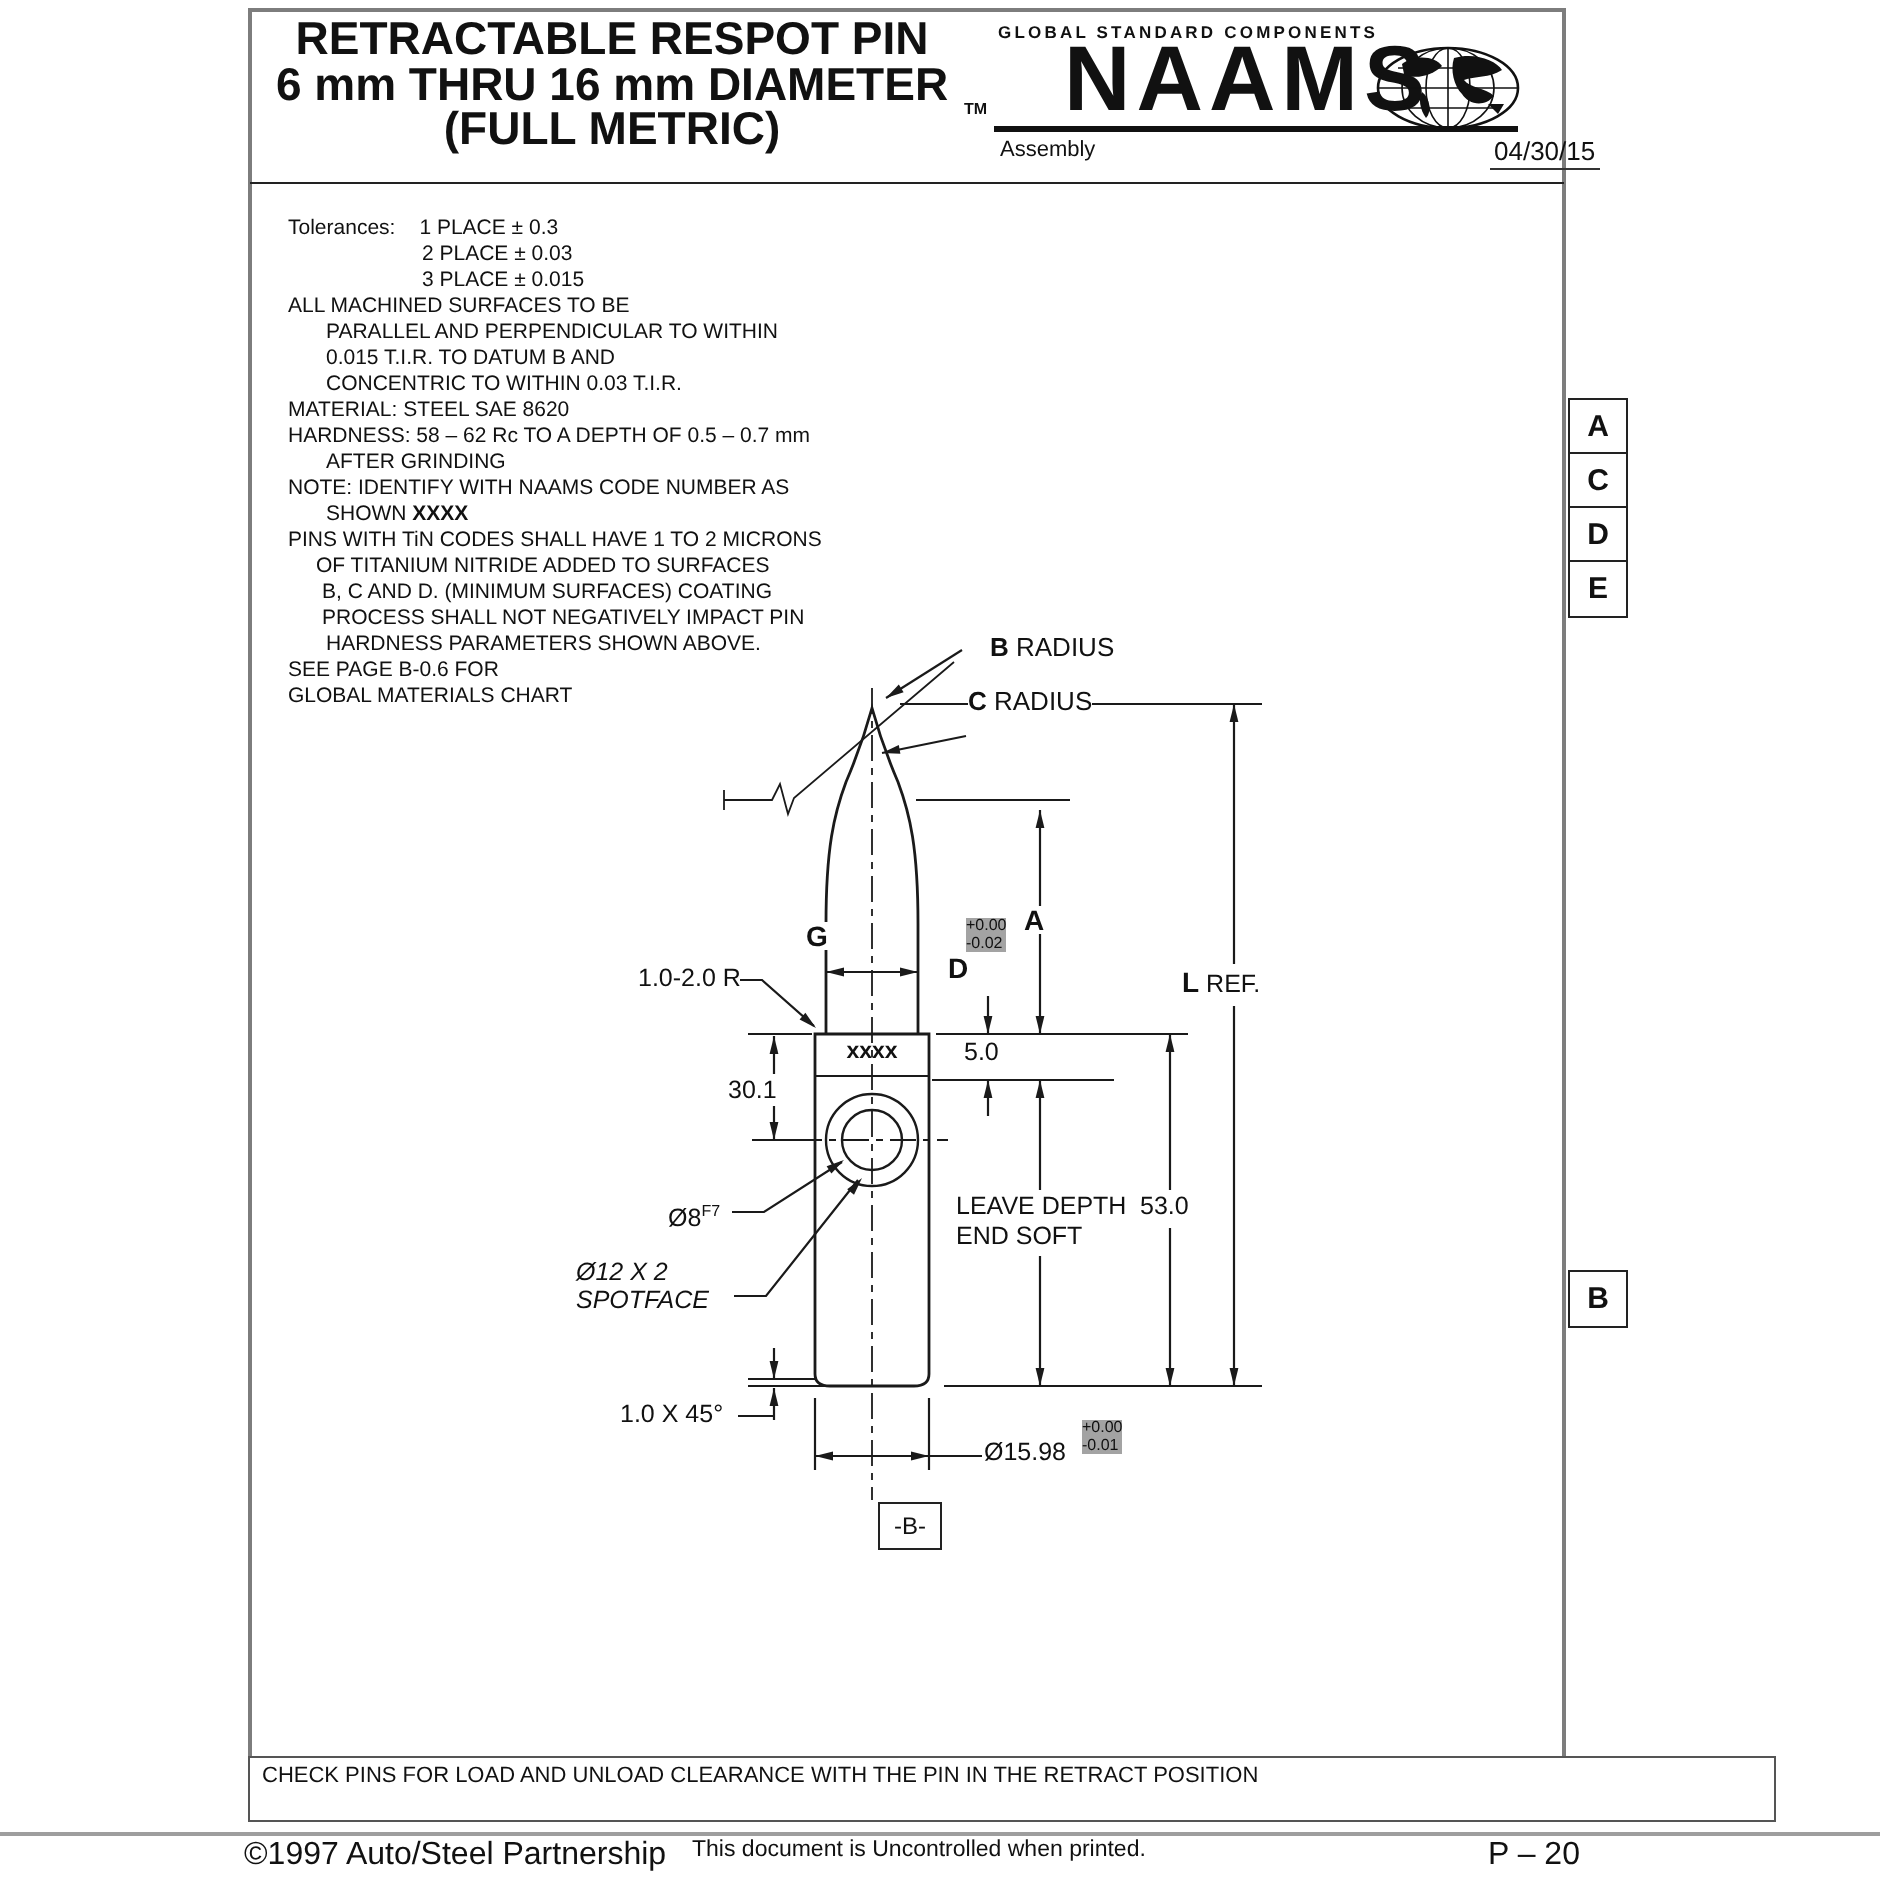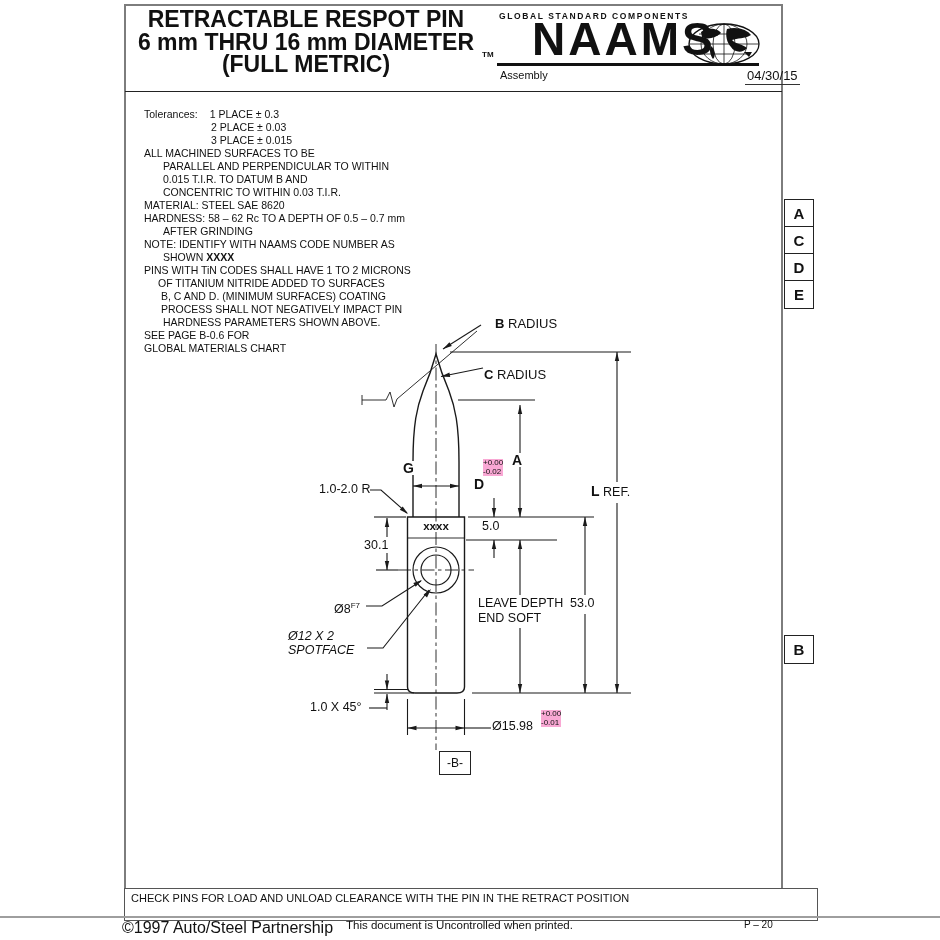--- a/index.html
+++ b/index.html
@@ -1,21 +1,21 @@
 <!DOCTYPE html>
 <html><head>
 <meta charset="utf-8">
 <style>
   html,body{margin:0;padding:0;background:#fff;}
   #page{position:relative;width:940px;height:940px;background:#fff;
         font-family:"Liberation Sans","DejaVu Sans",sans-serif;color:#111;overflow:hidden;}
   .abs{position:absolute;}
   .nowrap{white-space:nowrap;}
   .dim{position:absolute;font-size:12.5px;white-space:nowrap;background:#fff;line-height:14px;}
-  .dimsm{position:absolute;font-size:8px;line-height:8.5px;white-space:nowrap;background:#f9a8d4;}
+  .dimsm{position:absolute;font-size:8px;line-height:8.5px;white-space:nowrap;background:#a3a3a3;}
   .boldletter{font-weight:bold;font-size:14px;}
   .zone{position:absolute;left:784px;width:28px;height:27px;border:1.5px solid #222;background:#fff;
         display:flex;align-items:center;justify-content:center;font-weight:bold;font-size:15px;}
   .noteline{white-space:nowrap;}
   svg{display:block;}
 </style>
 </head>
 <body>
 
 <div id="page">
@@ -168,21 +168,21 @@
       <polygon points="422,580 415.7,586.8 413.3,583.1"></polygon>
       <polygon points="431,589 427,597.4 423.6,594.6"></polygon>
       <polygon points="443,349 449.4,342.3 451.8,346.1"></polygon>
       <polygon points="441,376.5 449.4,372.5 450.2,376.9"></polygon>
     </g>
   </svg>
 
   <div class="dim" style="left:483px;top:317px;font-size:13px;margin-left:12px;">
     <b>B</b><span> RADIUS</span>
   </div>
-  <div class="dim" style="left:484px;top:368px;font-size:13px;">
+  <div class="dim" style="left:484px;top:344px;font-size:13px;">
     <b>C</b><span> RADIUS</span>
   </div>
   <div class="dim boldletter" style="left:403px;top:461px;">G</div>
   <div class="dim boldletter" style="left:512px;top:453px;">A</div>
   <div class="dim boldletter" style="left:474px;top:477px;">D</div>
   <div class="dimsm" style="left:483px;top:459px;">
     <div>+0.00</div>
     <div>-0.02</div>
   </div>
   <div class="dim" style="left:591px;top:484px;">
@@ -207,22 +207,22 @@
   <div class="dim" style="left:310px;top:700px;">1.0 X 45°</div>
   <div class="dim" style="left:492px;top:719px;">Ø15.98</div>
   <div class="dimsm" style="left:541px;top:710px;">
     <div>+0.00</div>
     <div>-0.01</div>
   </div>
   <div class="abs" style="left:439px;top:751px;width:30px;height:22px;border:1.2px solid #222;background:#fff;display:flex;align-items:center;justify-content:center;font-size:12px;">
     <span>-B-</span>
   </div>
 
-  <div class="abs" style="left:124px;top:878px;width:694px;height:33px;border:1.2px solid #555;box-sizing:border-box;background:#fff;font-size:11px;line-height:12.5px;padding:3px 0 0 6px;margin-top:10px;">
+  <div class="abs" style="left:124px;top:878px;width:764px;height:33px;border:1.2px solid #555;box-sizing:border-box;background:#fff;font-size:11px;line-height:12.5px;padding:3px 0 0 6px;">
     <div class="nowrap">CHECK PINS FOR LOAD AND UNLOAD CLEARANCE WITH THE PIN IN THE RETRACT POSITION</div>
   </div>
 
   <div class="abs" style="left:0;top:916px;width:940px;height:2px;background:#9e9e9e;"></div>
   <div class="abs nowrap" style="left:122px;top:919px;font-size:16px;">©1997 Auto/Steel Partnership</div>
   <div class="abs nowrap" style="left:346px;top:919px;font-size:11.5px;">This document is Uncontrolled when printed.</div>
-  <div class="abs nowrap" style="left:744px;top:919px;font-size:10px;">P – 20</div>
+  <div class="abs nowrap" style="left:744px;top:919px;font-size:16px;">P – 20</div>
 
 </div>
 
 </body></html>

